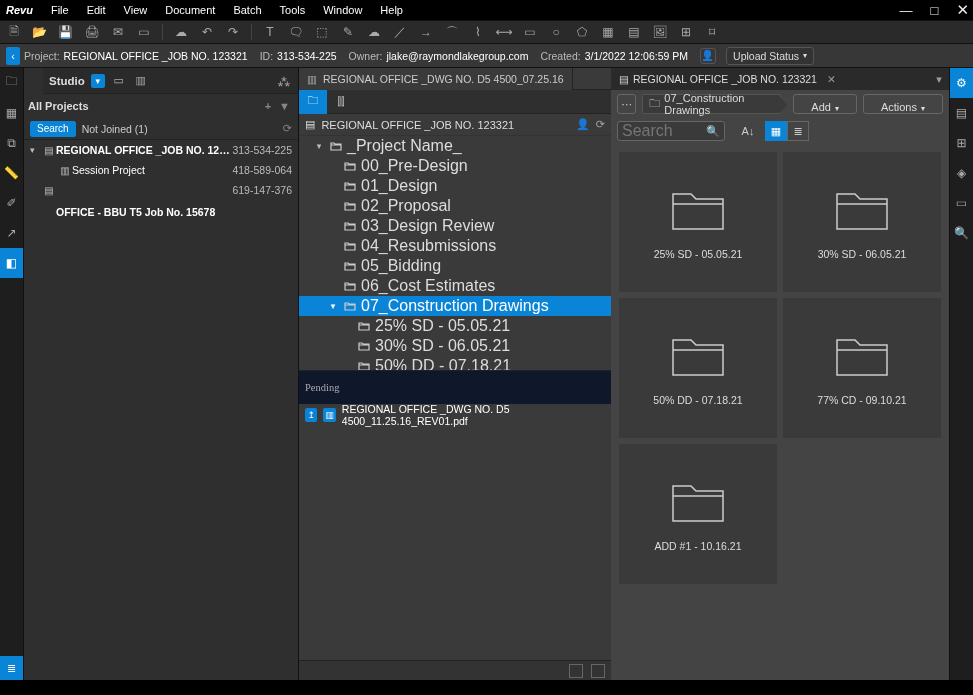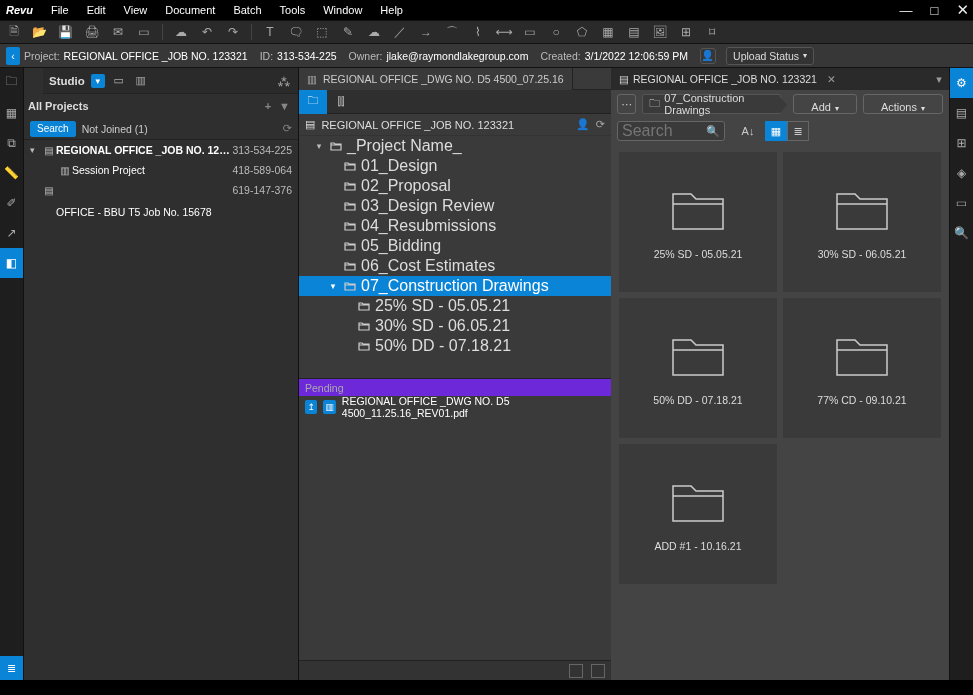--- a/index.html
+++ b/index.html
@@ -66,21 +66,21 @@
 .center-toolbar .ctbtn.active { background:#0a84d6; color:#fff; }
 .proj-head { height:22px; display:flex; align-items:center; padding:0 6px; gap:6px; color:#ddd; border-bottom:1px solid #333;}
 .proj-head .spacer{flex:1;}
 .folder-tree { flex:1; overflow:auto; }
 .frow { display:flex; align-items:center; height:20px; cursor:pointer; color:#ddd; gap:4px;}
 .frow.selected { background:#0a84d6; color:#fff; }
 .frow .chev { width:12px; text-align:center; font-size:9px; color:#bbb; }
 .frow.selected .chev { color:#fff; }
 .frow .ficon { width:14px; display:flex; align-items:center; justify-content:center; }
 .frow .flabel { font-size:16px; }
-.pending-hdr { height:18px; background:#6d28d9; color:#aaa; display:flex; align-items:center; padding:0 6px; font-size:10.5px; border-top:1px solid #222;}
+.pending-hdr { height:34px; background:#0f172a; color:#aaa; display:flex; align-items:center; padding:0 6px; font-size:10.5px; border-top:1px solid #222;font-family:Liberation Serif, serif;}
 .pending-row { height:22px; display:flex; align-items:center; padding:0 6px; gap:6px; color:#fff; }
 .pending-row .pi { width:14px; height:14px; background:#0a84d6; border-radius:2px; display:flex; align-items:center; justify-content:center; color:#fff; font-size:9px;}
 .spacer-flex { flex:1;}
 .center-bottom { height:20px; background:#333; border-top:1px solid #222; display:flex; align-items:center; justify-content:flex-end; padding:0 6px; gap:8px;}
 .center-bottom .cb { width:14px; height:14px; border:1px solid #666; cursor:pointer; }
 
 
 .right-panel { flex:1; background:#444; display:flex; flex-direction:column; }
 .right-tab-strip { height:22px; display:flex; align-items:center; background:#2a2a2a; }
 .rtab { height:22px; display:flex; align-items:center; padding:0 8px; gap:4px; color:#ddd; font-size:10.5px; background:#2a2a2a; cursor:pointer;}
@@ -230,21 +230,21 @@
           <span class="indent" style="width:22px"></span>
           <span class="chev"></span>
           <span class="picon">▥</span>
           <span class="pname" style="">Session Project</span>
           <span class="pid">418-589-064</span>
         </div>
         <div class="proj-row">
           <span class="indent" style="width:6px"></span>
           <span class="chev"></span>
           <span class="picon">▤</span>
-          <span class="pname" style="font-weight:normal;margin-top:43px;">OFFICE - BBU T5 Job No. 15678</span>
+          <span class="pname" style="font-weight:bold;margin-top:43px;">OFFICE - BBU T5 Job No. 15678</span>
           <span class="pid">619-147-376</span>
         </div>
       </div>
   </div>
 
   <div class="center-panel">
     <div class="tab-strip">
       <div class="tab">
         <span class="ticon-sm">▥</span>
         <span>REGIONAL OFFICE _DWG NO. D5 4500_07.25.16</span>
@@ -264,20 +264,30 @@
     <div class="folder-tree" id="folder-tree">
         <div class="frow">
           <span style="width:10px"></span>
           <span class="chev">▾</span>
           <span class="ficon">
             <svg width="12" height="10" class="folder-svg-sm">
               <path d="M1 2 h3 l1 1 h6 v6 h-10 z M1 4 h10"></path>
             </svg>
           </span>
           <span class="flabel">_Project Name_</span>
+        </div>
+        <div class="frow">
+          <span style="width:24px"></span>
+          <span class="chev"></span>
+          <span class="ficon">
+            <svg width="12" height="10" class="folder-svg-sm">
+              <path d="M1 2 h3 l1 1 h6 v6 h-10 z M1 4 h10"></path>
+            </svg>
+          </span>
+          <span class="flabel">00_Pre-Design</span>
         </div>
         <div class="frow">
           <span style="width:24px"></span>
           <span class="chev"></span>
           <span class="ficon">
             <svg width="12" height="10" class="folder-svg-sm">
               <path d="M1 2 h3 l1 1 h6 v6 h-10 z M1 4 h10"></path>
             </svg>
           </span>
           <span class="flabel">01_Design</span>

